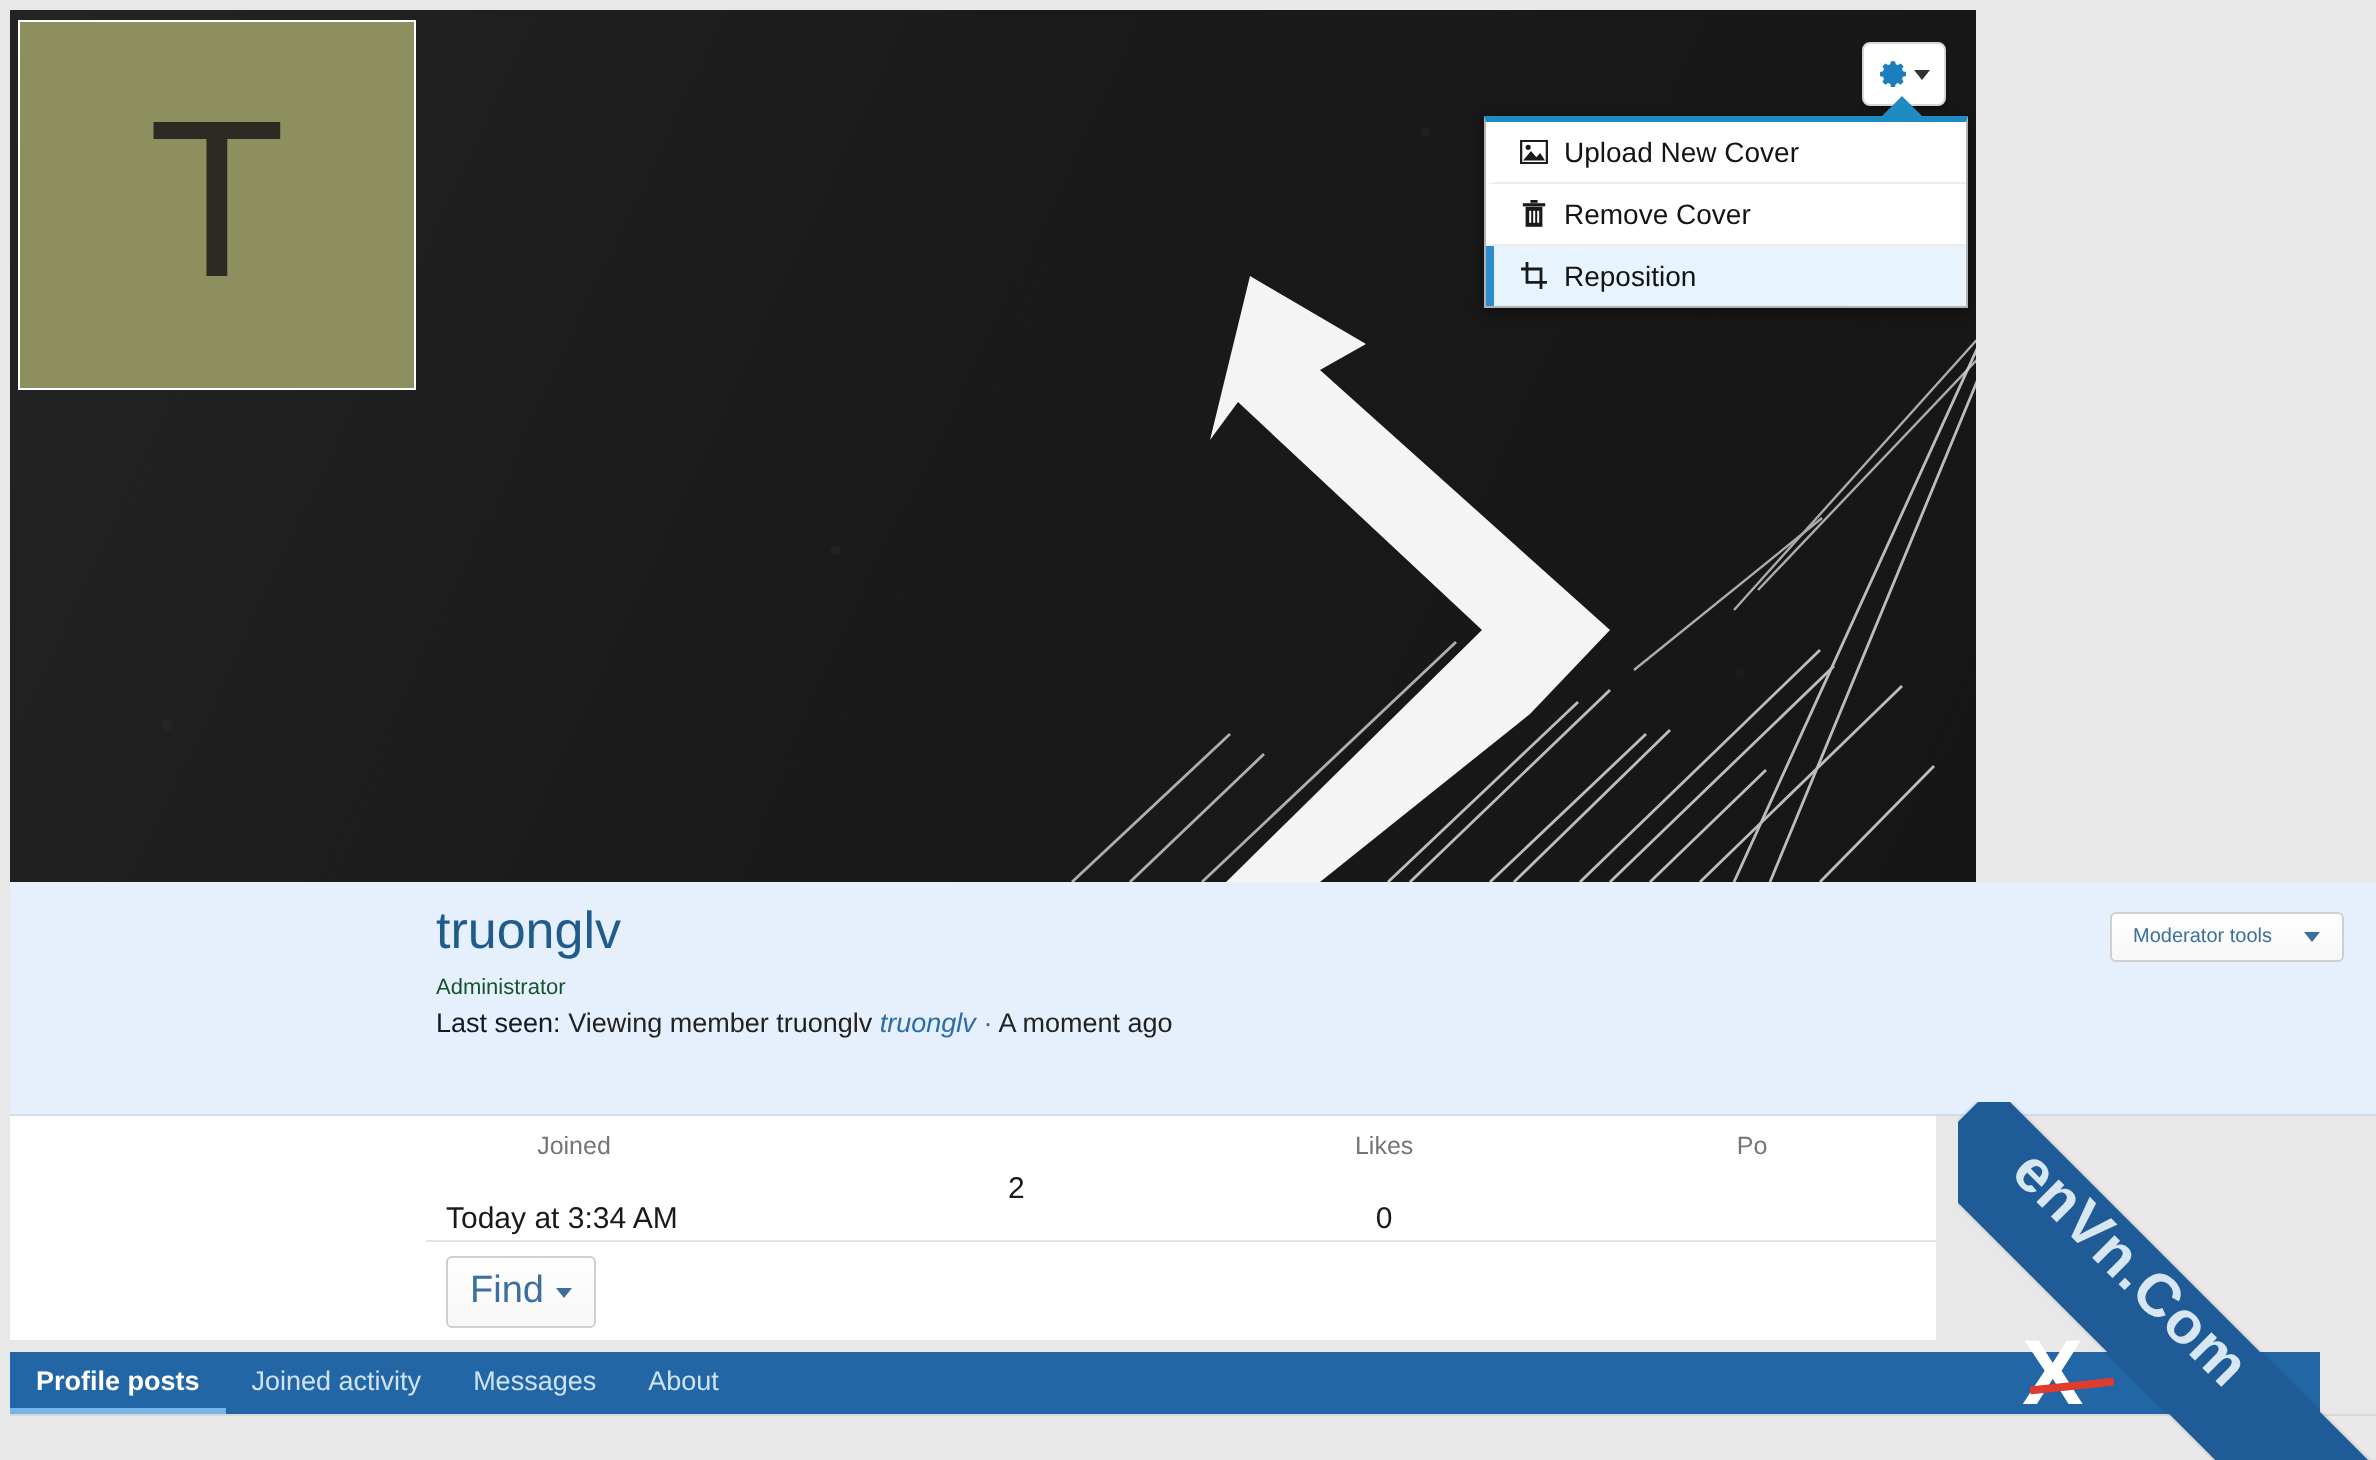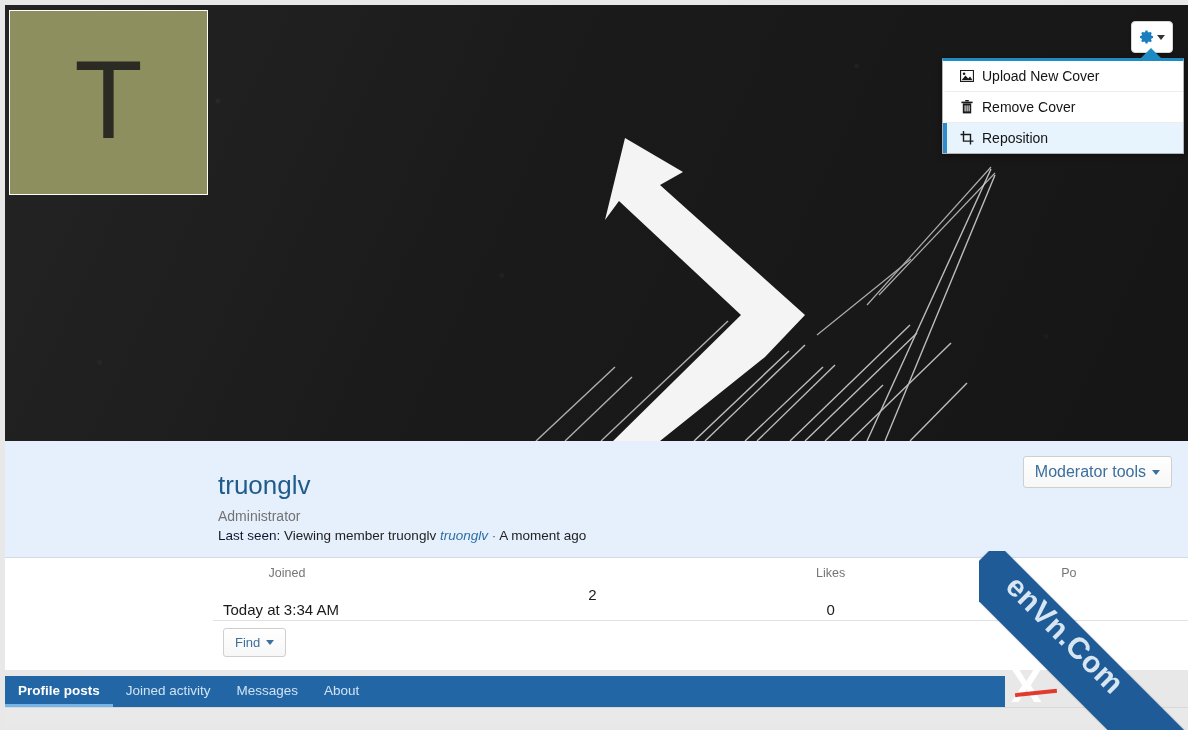--- a/index.html
+++ b/index.html
@@ -7,21 +7,21 @@
     width:1188px;height:730px;overflow:hidden;
     background:#e8e8e8;
     font-family:"Liberation Sans","DejaVu Sans",sans-serif;
     font-size:13px;color:#333;
     -webkit-font-smoothing:antialiased;
   }
   .page{position:relative;width:1188px;height:730px;}
 
   
   .cover{
-    position:absolute;left:5px;top:5px;width:1183px;height:436px;
+    position:absolute;left:5px;top:5px;width:983px;height:436px;
     background:#1c1c1c;
     overflow:hidden;
   }
   .cover-noise{
     position:absolute;inset:0;
     background:
       radial-gradient(circle at 18% 22%, rgba(255,255,255,.035) 0 2px, transparent 3px),
       radial-gradient(circle at 42% 62%, rgba(255,255,255,.03) 0 2px, transparent 3px),
       radial-gradient(circle at 72% 14%, rgba(255,255,255,.03) 0 2px, transparent 3px),
       radial-gradient(circle at 88% 76%, rgba(255,255,255,.025) 0 2px, transparent 3px),
@@ -77,80 +77,80 @@
     position:absolute;left:9px;top:10px;width:199px;height:185px;
     background:#8e8f5e;border:1px solid #ffffff;box-sizing:border-box;
     display:flex;align-items:center;justify-content:center;
     z-index:12;
   }
   .avatar-letter{
     font-family:"Liberation Sans","DejaVu Sans",sans-serif;
     font-size:112px;font-weight:400;color:#2b2b24;line-height:1;
     margin-top:-6px;
   }
-  .info-body{position:absolute;left:213px;top:10px;right:10px;margin-top:20px;}
+  .info-body{position:absolute;left:213px;top:10px;right:10px;}
   .username{
     font-size:26px;color:#1f5c8b;line-height:1.1;margin:0 0 8px 0;
     cursor:pointer;
   }
   .staff-badge{
     display:inline-block;padding:2px 7px 3px 7px;
     border:1px solid #b9cfe4;border-radius:2px;background:#f2f8fd;
     font-size:11px;color:#3a6f9e;line-height:1.1;
   }
-  .user-title{font-size:14px;color:#737373;margin-top:6px;}
+  .user-title{font-size:11px;color:#14532d;margin-top:6px;}
   .last-seen{font-size:13.5px;color:#222;margin-top:4px;}
   .last-seen .ls-label{color:#0f172a;}
   .last-seen .ls-user{color:#2b6da8;font-style:italic;cursor:pointer;}
   .last-seen .ls-dot{color:#555;}
   .last-seen .ls-time{color:#222;}
 
   .mod-tools{
     position:absolute;right:16px;top:15px;
     padding:6px 11px;border:1px solid #cfcfcf;border-radius:3px;
     background:linear-gradient(#ffffff,#f7f7f7);
-    font-size:16px;color:#3a6f9e;cursor:pointer;
-    display:flex;align-items:center;gap:6px;
+    font-size:10px;color:#3a6f9e;cursor:pointer;
+    display:flex;align-items:center;gap:16px;
   }
   .mod-tools .caret{
     width:0;height:0;border-left:4px solid transparent;border-right:4px solid transparent;
     border-top:5px solid #3a6f9e;
   }
 
   
   .stats-wrap{
-    position:absolute;left:5px;top:558px;width:1183px;height:112px;
+    position:absolute;left:5px;top:558px;width:963px;height:112px;
     background:#ffffff;box-sizing:border-box;
   }
   .stats{
     position:absolute;left:208px;right:0;top:0;height:62px;
     display:flex;border-bottom:1px solid #e2e2e2;
   }
   .stat{flex:1;text-align:center;padding-top:8px;}
   .stat-label{font-size:12.5px;color:#757575;line-height:1.2;}
   .stat-value{font-size:15px;color:#1a1a1a;margin-top:20px;}
   .stat.first{flex:1.05;text-align:left;padding-left:10px;}
   .stat.first .stat-label{text-align:center;width:128px;}
 
   .findbar{position:absolute;left:208px;top:62px;height:49px;right:0;}
   .find-btn{
     position:absolute;left:10px;top:8px;
     padding:6px 11px;border:1px solid #cfcfcf;border-radius:3px;
     background:linear-gradient(#ffffff,#f7f7f7);
-    font-size:13px;color:#3a6f9e;cursor:pointer;
+    font-size:19px;color:#3a6f9e;cursor:pointer;
     display:flex;align-items:center;gap:6px;
   }
   .find-btn .caret{
     width:0;height:0;border-left:4px solid transparent;border-right:4px solid transparent;
     border-top:5px solid #3a6f9e;
   }
 
   
   .tabbar{
-    position:absolute;left:5px;top:676px;width:1000px;height:31px;
+    position:absolute;left:5px;top:676px;width:1155px;height:31px;
     background:#2266a5;display:flex;align-items:stretch;
     box-sizing:border-box;
   }
   .tab{
     display:flex;align-items:center;padding:0 13px;
     font-size:13.5px;color:#cfe3f5;cursor:pointer;
     border-bottom:3px solid transparent;box-sizing:border-box;
   }
   .tab.active{color:#ffffff;font-weight:bold;border-bottom-color:#76b6e6;}
 

